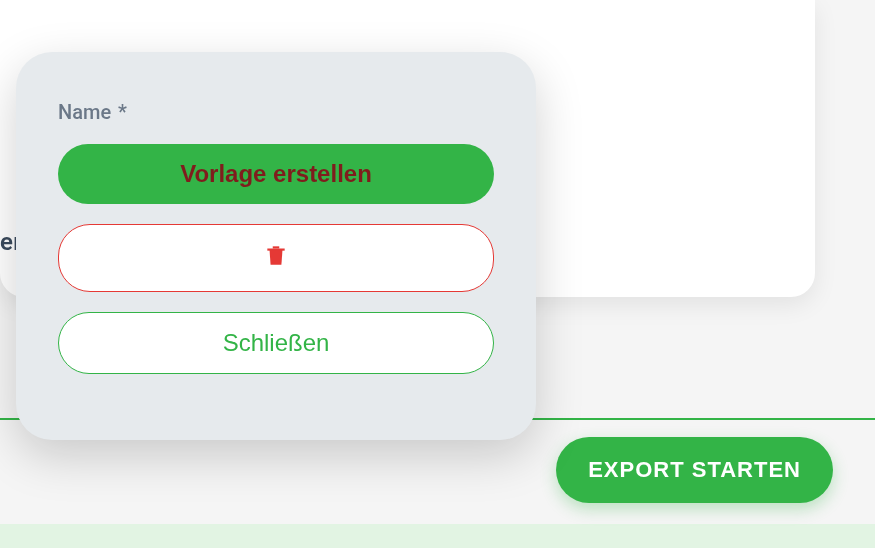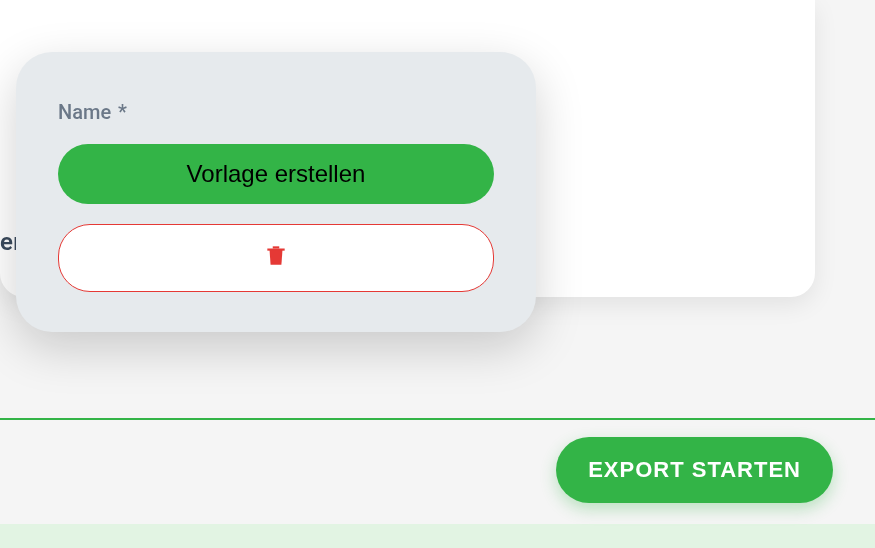--- a/index.html
+++ b/index.html
@@ -56,21 +56,21 @@
       cursor: pointer;
       box-shadow: 0 6px 16px rgba(51,180,71,0.3);
     }
     .modal {
       position: absolute;
       left: 16px;
       top: 52px;
       width: 520px;
       background: #e6eaed;
       border-radius: 36px;
-      padding: 48px 42px 20px 42px;
+      padding: 48px 42px 66px 42px;
       box-shadow: 0 16px 48px rgba(0,0,0,0.18);
     }
     .field-label {
       color: #6b7888;
       font-size: 20px;
       font-weight: 500;
       margin-bottom: 10px;
       display: block;
     }
     .field-label .required {
@@ -93,23 +93,23 @@
       font-size: 24px;
       padding: 16px 0;
       cursor: pointer;
       display: flex;
       align-items: center;
       justify-content: center;
       margin-bottom: 20px;
     }
     .btn-primary {
       background: #33b447;
-      color: #000000;
+      color: #7f1d1d;
       border: none;
-      font-weight: 400;
+      font-weight: 700;
       margin-top: 20px;
     }
     .btn-danger-outline {
       background: #ffffff;
       border: 1.5px solid #e53935;
       color: #e53935;
       height: 68px;
     }
     .btn-outline {
       background: #ffffff;
@@ -154,13 +154,14 @@
   <button class="btn btn-danger-outline">
     <span class="trash-icon">
       <svg viewBox="0 0 24 24" fill="#e53935">
         <path d="M6 7h12l-1 14H7L6 7z"></path>
         <path d="M9 4h6v2H9z"></path>
         <path d="M4 6h16v2H4z"></path>
       </svg>
     </span>
   </button>
 
+  <button class="btn btn-outline">Schließen</button>
 </div>
 
 </body></html>

